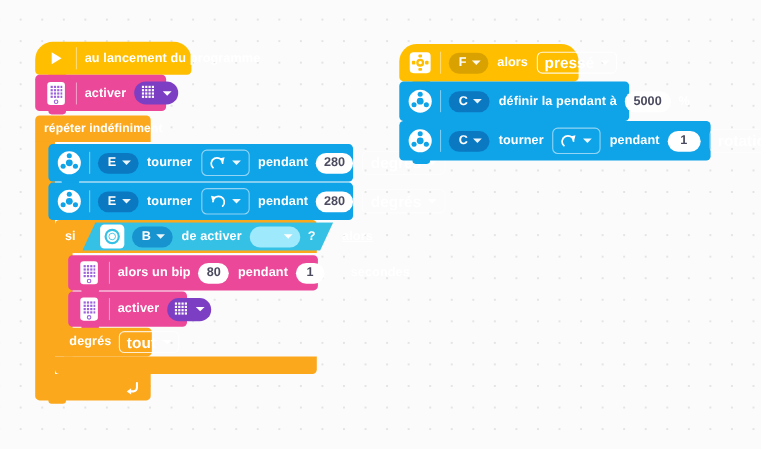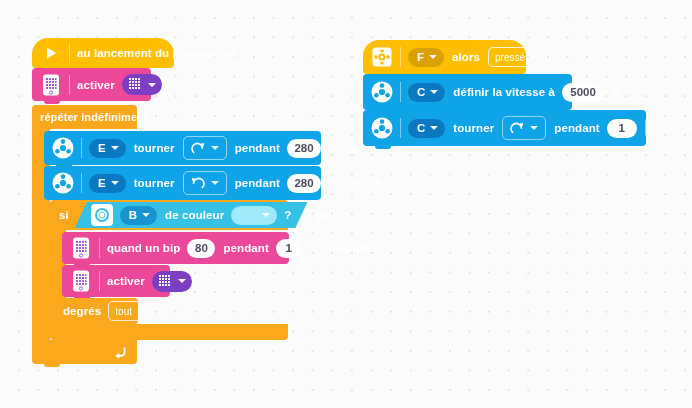--- a/index.html
+++ b/index.html
@@ -74,21 +74,21 @@
     background:#fff; border-radius:11px;
     color:#4b4b60; font-size:11.5px; font-weight:bold;
   }
 
   
   .obox {
     display:inline-flex; align-items:center; gap:6px;
     height:22px; padding:0 7px;
     border:1px solid rgba(255,255,255,.55);
     border-radius:5px;
-    font-size:10px; font-weight:normal; color:#fff;
+    font-size:14px; font-weight:bold; color:#fff;
   }
   .obox.onorange { border-color:rgba(255,255,255,.8); }
   .obox.onyellow { border-color:rgba(255,255,255,.85); }
 
   
   svg { display:block; }
 
   
   .hat { border-radius:16px 16px 4px 4px; }
 
@@ -277,21 +277,21 @@
         <span class="wsq">
           <svg width="16" height="16" viewBox="0 0 16 16">
             <circle cx="8" cy="8" r="6" fill="none" stroke="#35C1E6" stroke-width="2"></circle>
             <circle cx="8" cy="8" r="3" fill="#fff" stroke="#35C1E6" stroke-width="0.8"></circle>
           </svg>
         </span>
         <span class="pill blue" style="background:#1793CF;">
           <span>B</span>
           <span class="caret"></span>
         </span>
-        <span class="lbl" style="margin-left:1px;">de couleur</span>
+        <span class="lbl" style="margin-left:1px;">de activer</span>
         <span class="swatch">
           <span class="caret" style="border-top-color:#fff;"></span>
         </span>
         <span class="lbl">?</span>
       </span>
     </span>
 
     <span class="lbl" style="margin-left:8px;text-decoration:underline;">alors</span>
   </div>
 
@@ -318,21 +318,21 @@
             <rect x="13" y="10" width="1.6" height="2"></rect>
           <rect x="4" y="13" width="2" height="2"></rect>
             <rect x="7" y="13" width="2" height="2"></rect>
             <rect x="10" y="13" width="2" height="2"></rect>
             <rect x="13" y="13" width="1.6" height="2"></rect>
         </g>
         <circle cx="9" cy="18.5" r="1.6" fill="none" stroke="#9B62DC" stroke-width="1"></circle>
       </svg>
     </div>
     <div class="sep"></div>
-    <span class="lbl">quand un bip</span>
+    <span class="lbl">alors un bip</span>
     <span class="numoval" style="margin-left:7px; min-width:28px;">80</span>
     <span class="lbl" style="margin-left:8px;">pendant</span>
     <span class="numoval" style="margin-left:7px; min-width:26px;">1</span>
     <span class="lbl" style="margin-left:24px;">secondes</span>
     <div class="notch c-purple"></div>
   </div>
 
   <div class="blk c-purple" style="left:62px; top:265px; width:108px; height:32px; padding-left:5px;">
     <div class="iconplate">
       <svg width="18" height="22" viewBox="0 0 18 22">
@@ -429,21 +429,21 @@
         <circle cx="12" cy="5.6" r="2.3" fill="#0FA3E8"></circle>
         <circle cx="17.6" cy="15.2" r="2.3" fill="#0FA3E8"></circle>
         <circle cx="6.4" cy="15.2" r="2.3" fill="#0FA3E8"></circle>
       </svg>
     </div>
     <div class="sep"></div>
     <span class="pill blue">
       <span>C</span>
       <span class="caret"></span>
     </span>
-    <span class="lbl" style="margin-left:8px;">définir la vitesse à</span>
+    <span class="lbl" style="margin-left:8px;">définir la pendant à</span>
     <span class="numoval" style="margin-left:7px; min-width:42px;">5000</span>
     <span class="lbl" style="margin-left:7px;">%</span>
     <div class="notch c-blue"></div>
   </div>
 
   <div class="blk c-blue" style="left:363px; top:110px; width:283px; height:36px; padding-left:5px;">
     <div class="iconplate">
       <svg width="24" height="24" viewBox="0 0 24 24">
         <circle cx="12" cy="12" r="10.5" fill="#fff"></circle>
         <circle cx="12" cy="12" r="3.1" fill="#0FA3E8"></circle>

